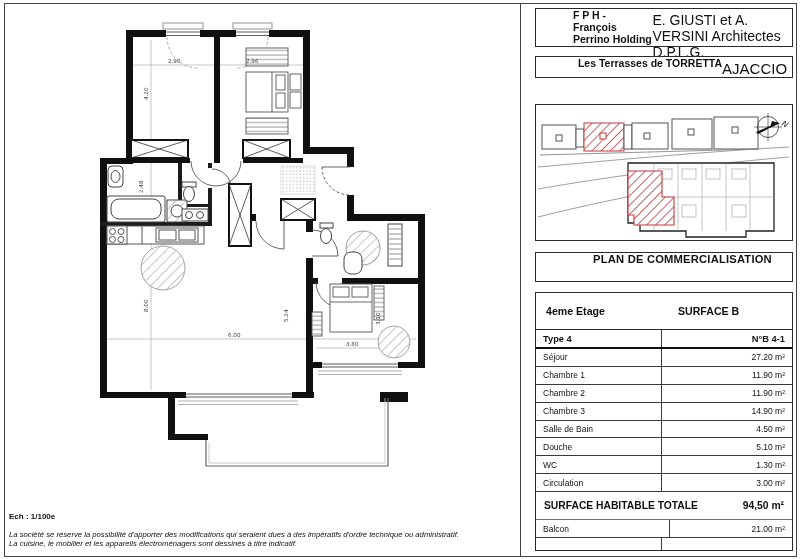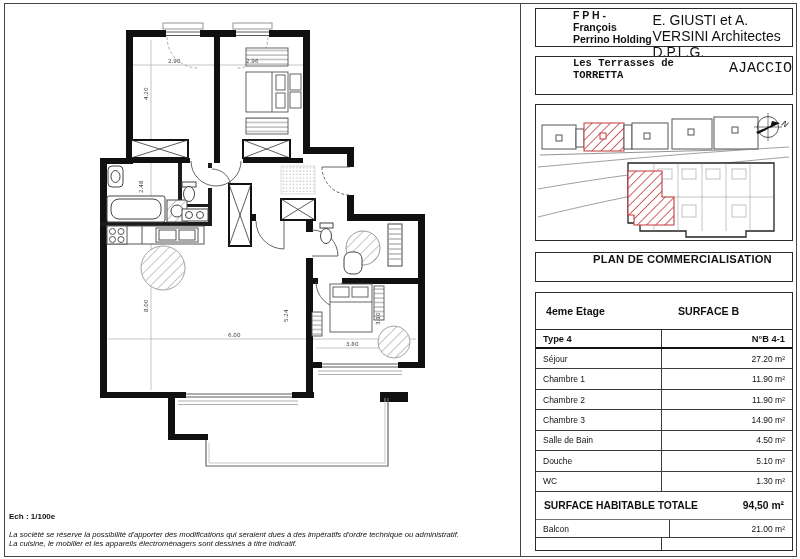--- a/index.html
+++ b/index.html
@@ -8,21 +8,21 @@
   .page-border{position:absolute;left:4px;top:3px;width:791px;height:552px;
                border:1.2px solid #444;background:#fff;}
   .v-divider{position:absolute;left:520px;top:3px;width:1.2px;height:553px;background:#444;}
   svg text{font-family:"DejaVu Sans",sans-serif;}
   
   .box{position:absolute;left:535px;width:258px;border:1.3px solid #2a2a2a;background:#fff;box-sizing:border-box;}
   .box.center{display:flex;flex-direction:row;align-items:flex-start;justify-content:center;padding-left:37px;}
   #box-company{top:8px;height:39px;}
   #box-company .l1{font-weight:bold;font-size:10.5px;}
   #box-company .l2{font-size:14px;margin-top:3px;}
-  #box-project{top:56px;height:39px;font-family:Liberation Mono, monospace;}
+  #box-project{top:56px;height:22px;}
   #box-project .l1{font-weight:bold;font-size:10.5px;}
   #box-project .l2{font-size:15px;margin-top:3px;}
   #box-map{top:104px;height:137px;padding:0;}
   #box-plan-title{top:252px;height:30px;}
   #box-plan-title .l1{font-weight:bold;font-size:11.2px;letter-spacing:.2px;}
   
   #box-table{top:292px;height:259px;display:flex;flex-direction:column;}
   .thead{height:36px;display:flex;align-items:center;position:relative;
          border-bottom:1px solid #2a2a2a;font-weight:bold;font-size:10.6px;flex:0 0 auto;}
   .thead .floor{margin-left:10px;}
@@ -364,20 +364,24 @@
           <div class="tvalue">4.50 m²</div>
         </div>
         <div class="trow">
           <div class="tlabel">Douche</div>
           <div class="tvalue">5.10 m²</div>
         </div>
         <div class="trow">
           <div class="tlabel">WC</div>
           <div class="tvalue">1.30 m²</div>
         </div>
+        <div class="trow">
+          <div class="tlabel">Circulation</div>
+          <div class="tvalue">3.00 m²</div>
+        </div>
       </div>
     <div class="total-row">
       <span>SURFACE HABITABLE TOTALE</span>
       <span>94,50 m²</span>
     </div>
     <div class="trow balcon-row">
       <div class="tlabel">Balcon</div>
       <div class="tvalue">21.00 m²</div>
     </div>
     <div class="trow empty-row">

